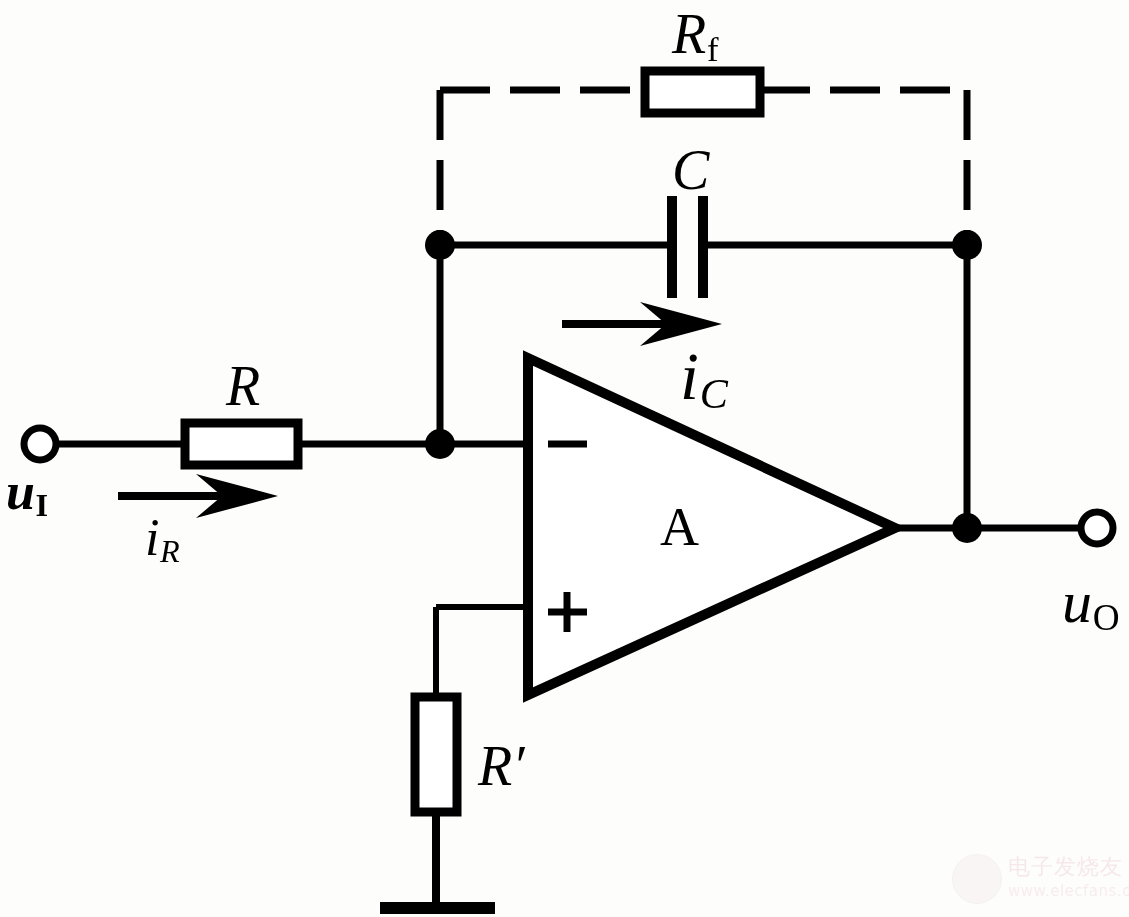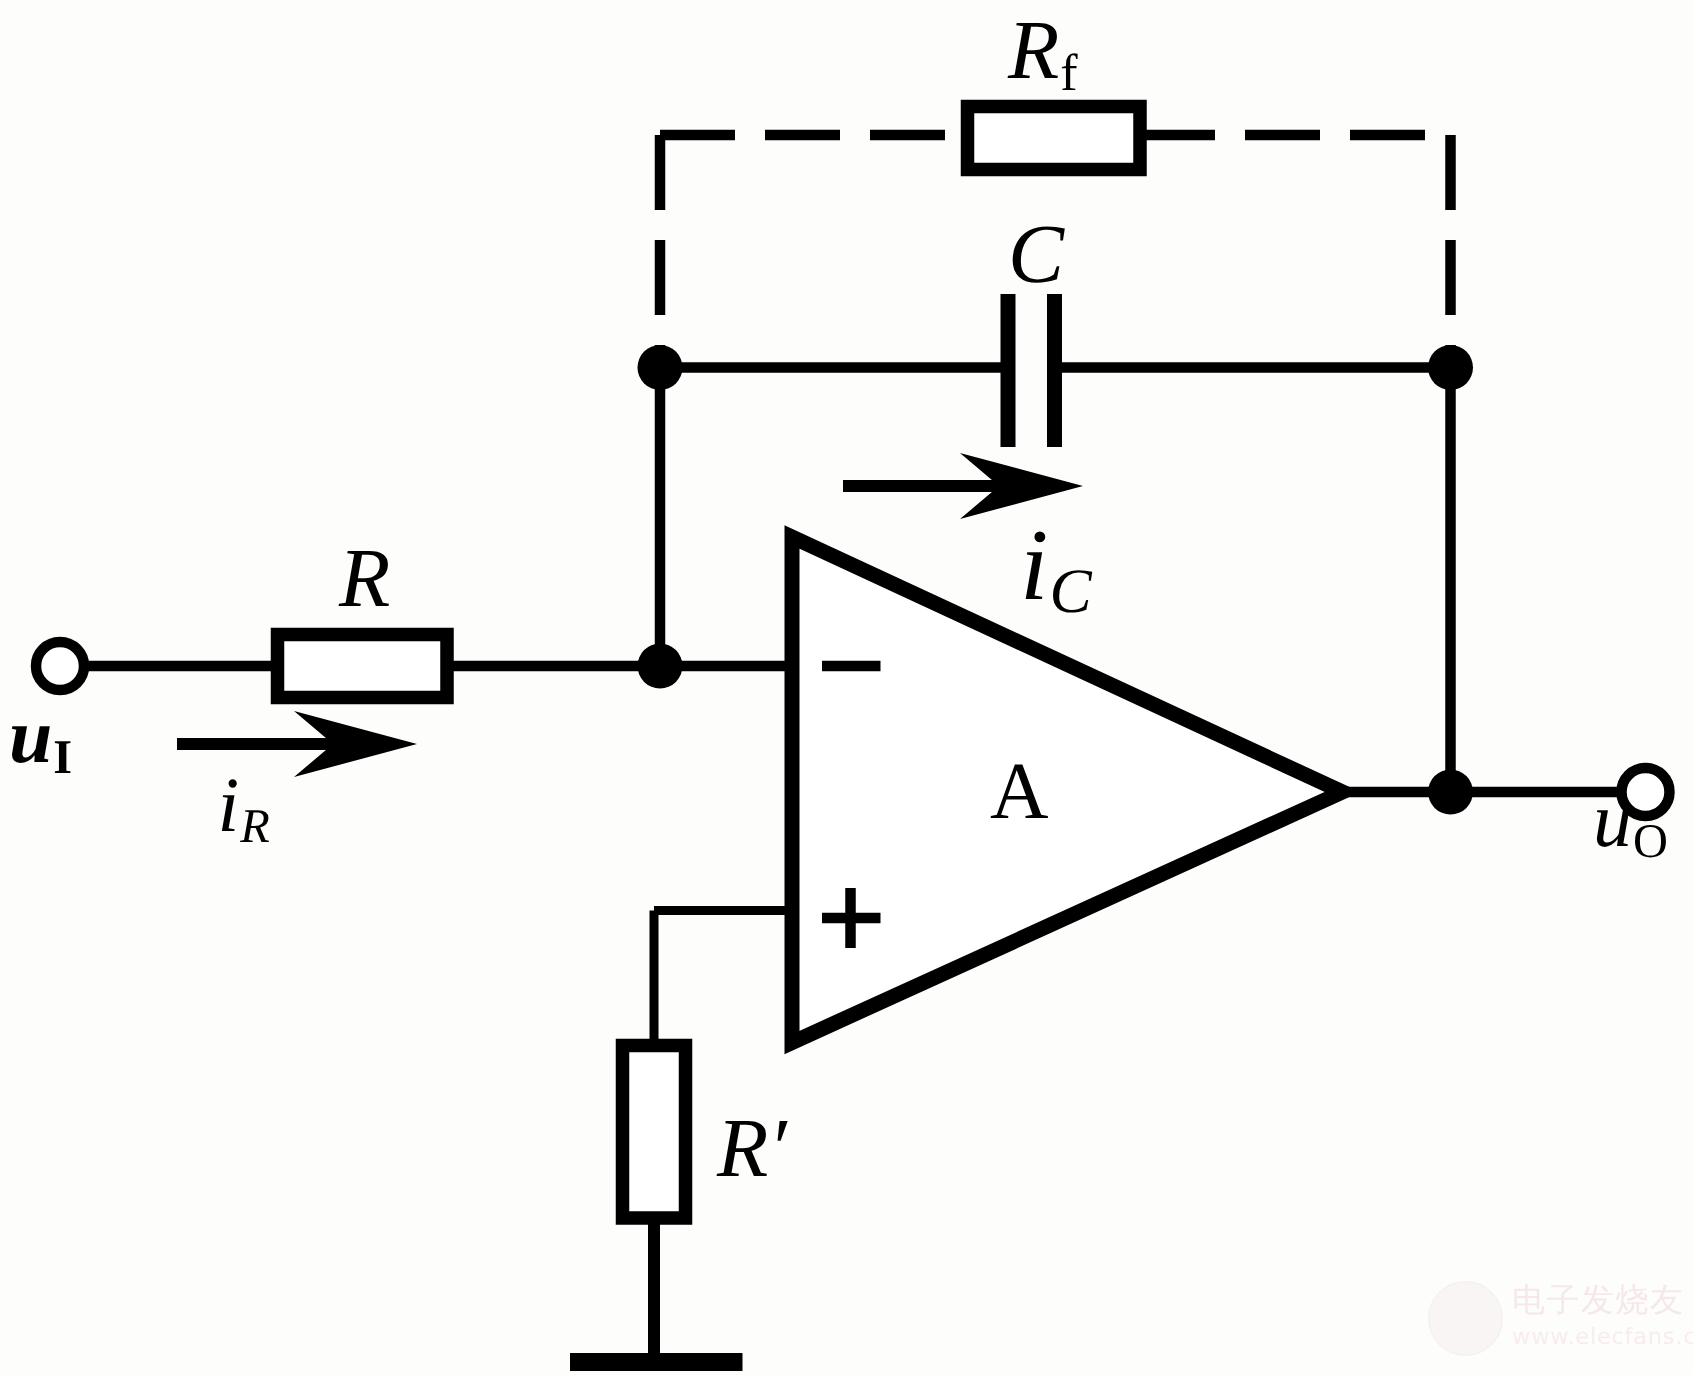--- a/index.html
+++ b/index.html
@@ -45,21 +45,21 @@
     vertical-align: -0.22em;
     margin-left: 0.02em;
   }
   #label-Rf   { left: 672px; top: 6px;   font-size: 56px; }
   #label-C    { left: 672px; top: 142px; font-size: 56px; }
   #label-iC   { left: 680px; top: 342px; font-size: 68px; }
   #label-R    { left: 226px; top: 358px; font-size: 56px; }
   #label-uI   { left: 6px;   top: 466px; font-size: 52px; font-weight: bold; }
   #label-iR   { left: 110px; top: 512px; font-size: 52px; margin-left: 35px; }
   #label-A    { left: 660px; top: 500px; font-size: 54px; }
-  #label-uO   { left: 1062px; top: 522px; font-size: 52px; text-align: right; }
+  #label-uO   { left: 1062px; top: 572px; font-size: 60px; text-align: right; }
   #label-Rp   { left: 478px; top: 738px; font-size: 56px; }
 
   #watermark {
     position: absolute;
     left: 952px;
     top: 848px;
     width: 172px;
     height: 64px;
     opacity: 0.30;
     pointer-events: none;

